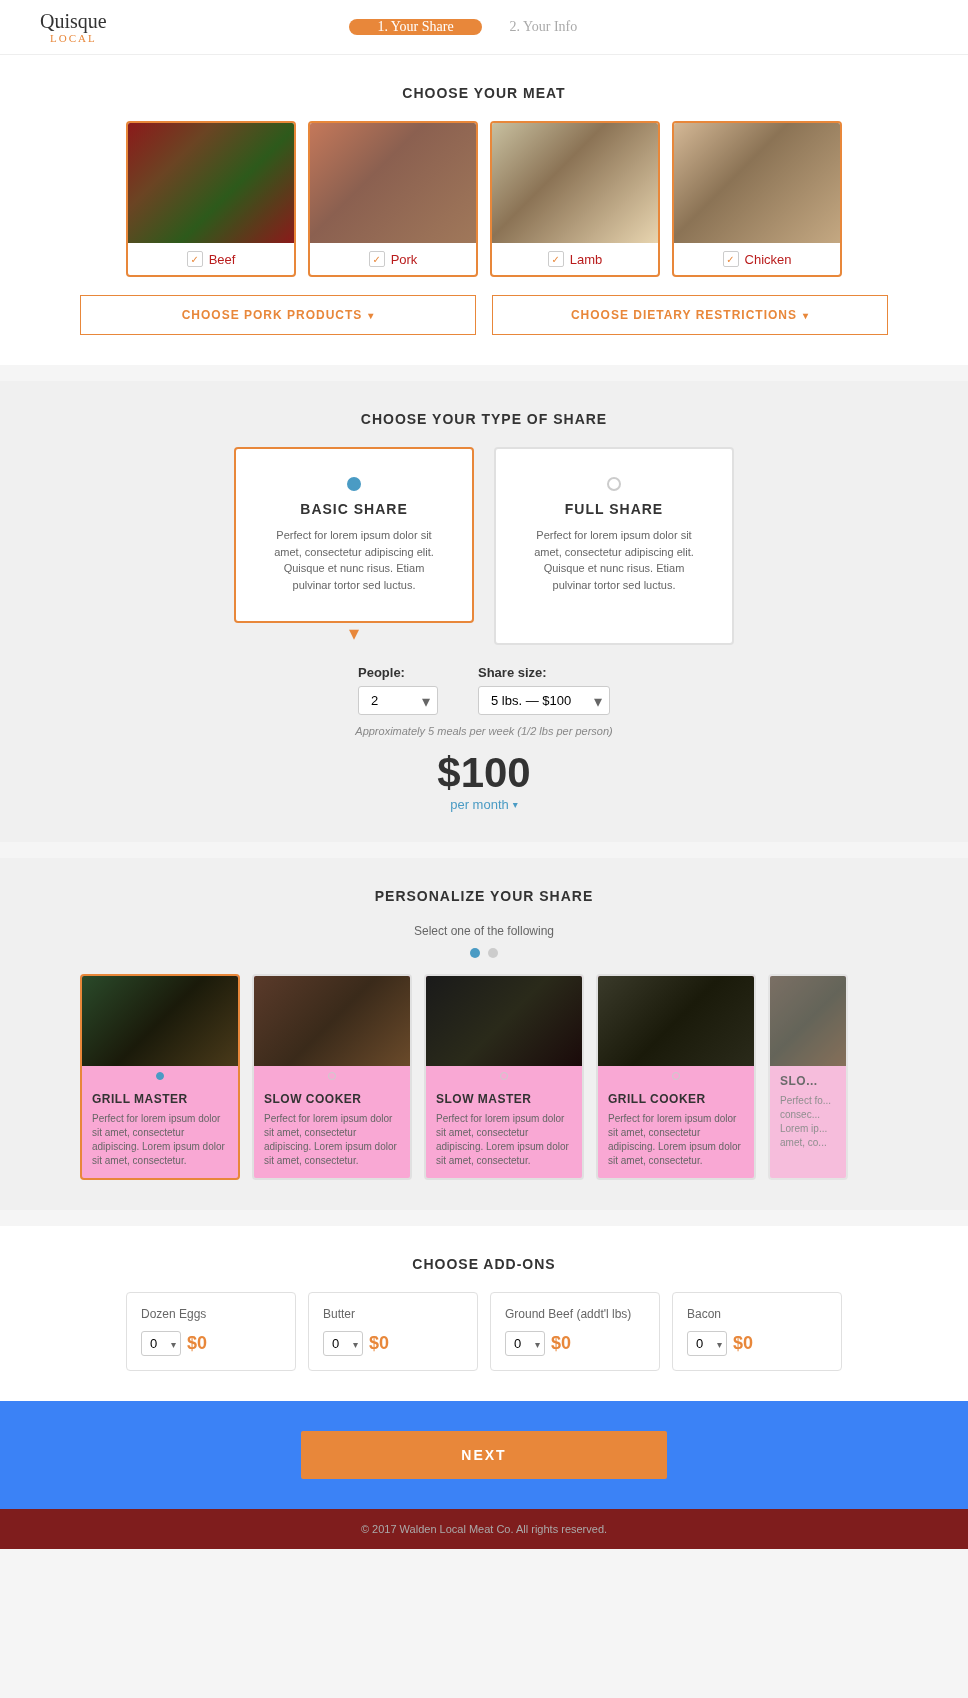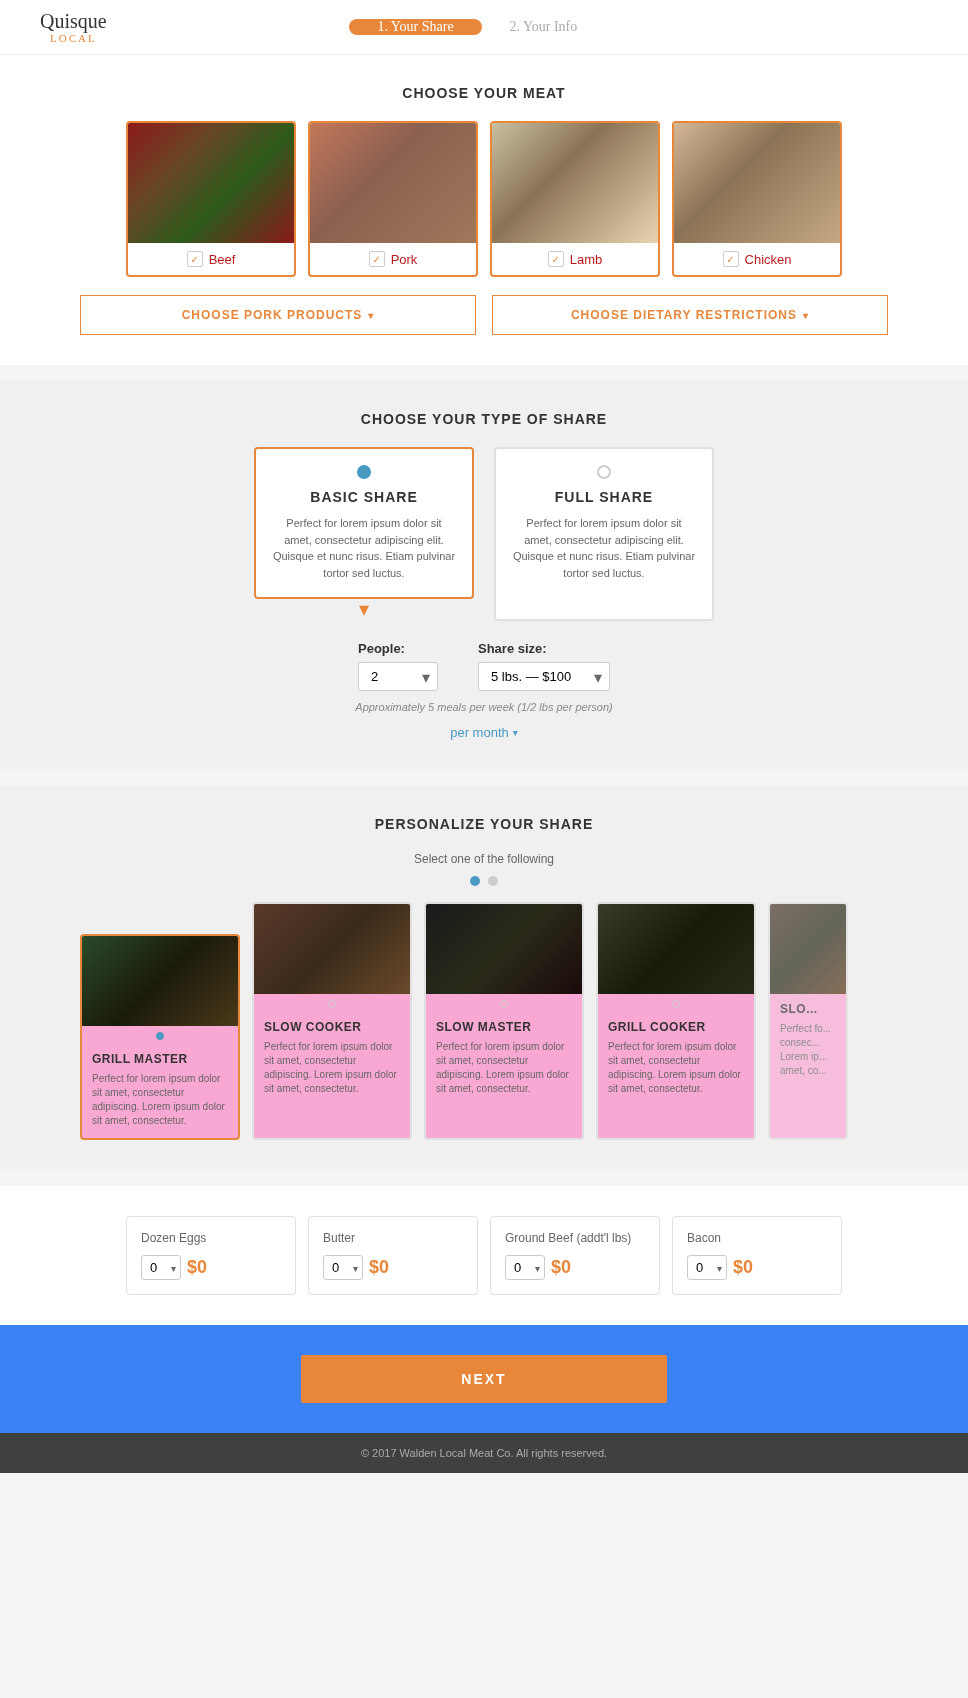--- a/index.html
+++ b/index.html
@@ -152,22 +152,22 @@
     .share-type-grid {
       display: flex;
       gap: 20px;
       justify-content: center;
       max-width: 600px;
       margin: 0 auto;
     }
     .share-card {
       border: 2px solid #e0e0e0;
       border-radius: 4px;
-      padding: 16px;
-      width: 220px;
+      padding: 28px;
+      width: 240px;
       background: white;
     }
     .share-card-selected {
       border-color: #e8873a;
     }
     .share-radio-row {
       display: flex;
       justify-content: center;
       margin-bottom: 10px;
     }
@@ -312,21 +312,20 @@
     .personalize-card {
       border: 2px solid #e0e0e0;
       border-radius: 4px;
       overflow: hidden;
       width: 160px;
       flex-shrink: 0;
       background: #f9a8d4;
     }
     .personalize-card-selected {
       border-color: #e8873a;
-      margin-top: 32px;
     }
     .personalize-img {
       width: 100%;
       height: 90px;
       display: block;
     }
     .personalize-img-grill {
       background: linear-gradient(135deg, #2a4a2a 0%, #1a1a0a 50%, #4a3a1a 100%);
     }
     .personalize-img-slow {
@@ -441,21 +440,21 @@
       font-size: 14px;
       font-family: sans-serif;
       letter-spacing: 2px;
       font-weight: bold;
       cursor: pointer;
       border-radius: 2px;
     }
 
     
     .footer {
-      background: #404040;
+      background: #7f1d1d;
       color: #aaa;
       text-align: center;
       padding: 14px;
       font-size: 11px;
       font-family: sans-serif;
     }
 
     
     .spacer { height: 16px; }
   </style>
@@ -574,20 +573,21 @@
           <option>5 lbs. — $100</option>
           <option>10 lbs. — $180</option>
         </select>
       </div>
     </div>
   </div>
 
   <div class="approx-text">Approximately 5 meals per week (1/2 lbs per person)</div>
 
   <div class="price-display">
+    <div class="price-amount">$100</div>
     <div class="per-month-row">
       <span class="per-month-text">per month</span>
       <span class="per-month-arrow">▾</span>
     </div>
   </div>
 </div>
 
 <div class="spacer"></div>
 
 <div class="section-gray" style="background:#f0f0f0; padding-top:30px;">
@@ -651,20 +651,21 @@
         <div class="personalize-card-desc">Perfect fo... consec... Lorem ip... amet, co...</div>
       </div>
     </div>
 
   </div>
 </div>
 
 <div class="spacer"></div>
 
 <div class="section">
+  <div class="section-title">CHOOSE ADD-ONS</div>
   <div class="addons-grid">
 
     <div class="addon-card">
       <div class="addon-name">Dozen Eggs</div>
       <div class="addon-controls">
         <div class="addon-select-wrapper">
           <select class="addon-select">
             <option>0</option><option>1</option><option>2</option>
           </select>
         </div>

